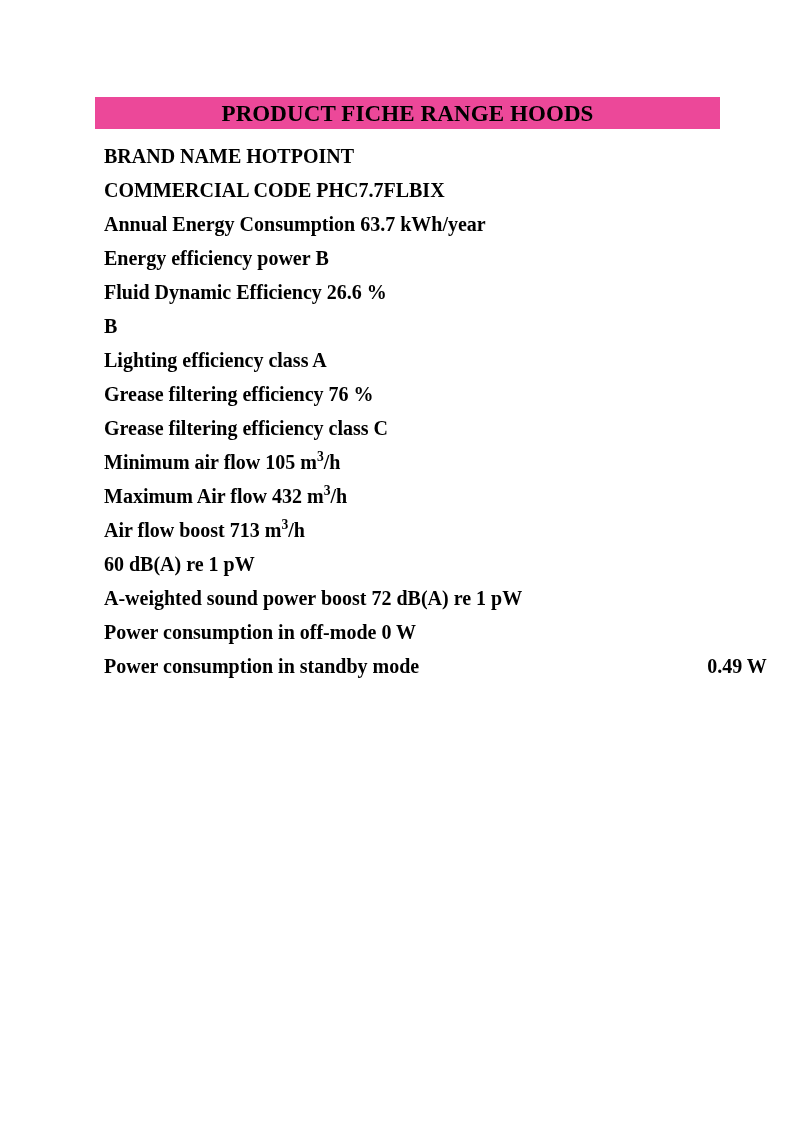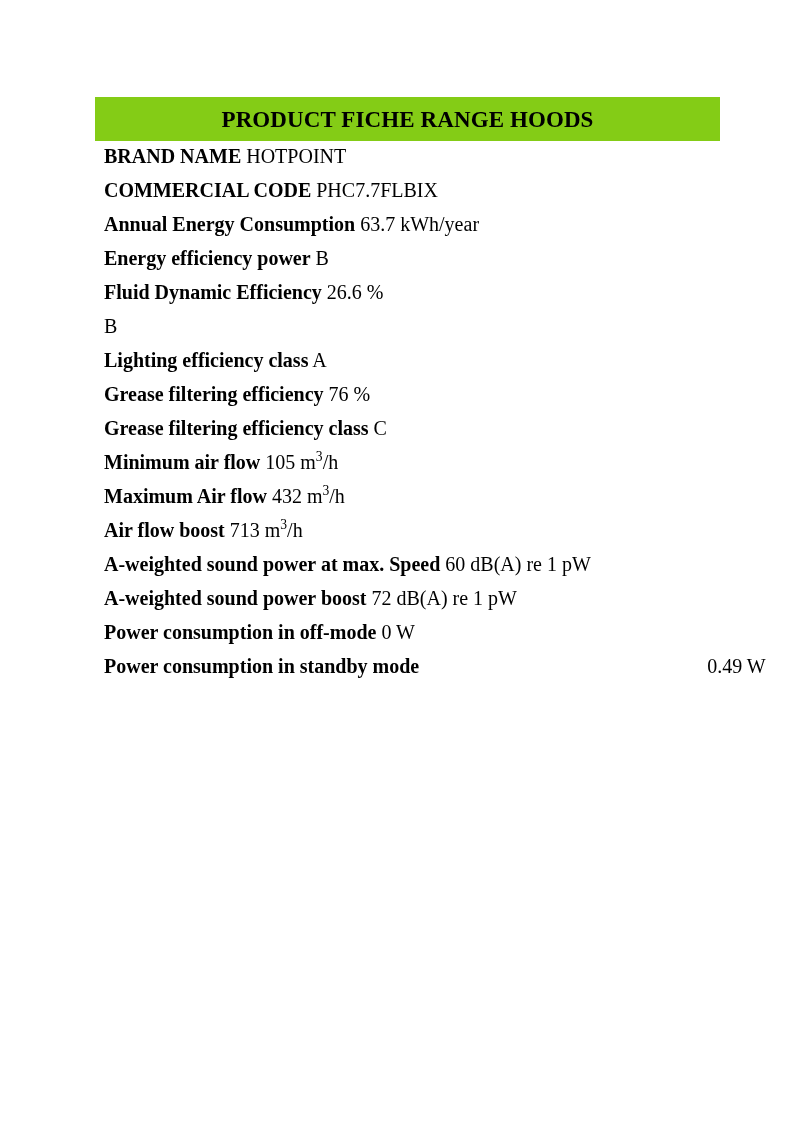--- a/index.html
+++ b/index.html
@@ -18,22 +18,22 @@
   .page {
     position: absolute;
     inset: 0;
     background: #ffffff;
   }
   .title-band {
     position: absolute;
     left: 95px;
     top: 97px;
     width: 625px;
-    height: 44px;
-    background: #84cc16;
+    height: 32px;
+    background: #ec4899;
     display: flex;
     align-items: center;
     justify-content: center;
     box-sizing: border-box;
   }
   .title-text {
     font-size: 23px;
     font-weight: bold;
     letter-spacing: 0.1px;
     line-height: 1;
@@ -50,21 +50,21 @@
     font-size: 20px;
     line-height: 20px;
     white-space: nowrap;
     display: flex;
     align-items: flex-start;
   }
   .row-label {
     font-weight: bold;
   }
   .row-value {
-    font-weight: normal;
+    font-weight: bold;
   }
   .row-label + .row-value.spaced-inline::before {
     content: " ";
     white-space: pre;
   }
   .fiche-row.tab-row {
     display: block;
   }
   .fiche-row.tab-row .row-value {
     display: inline-block;
@@ -129,21 +129,20 @@
       </div>
       <div class="fiche-row">
         <span class="row-label">Maximum Air flow</span>
         <span class="row-value spaced-inline">432 m<sup>3</sup>/h</span>
       </div>
       <div class="fiche-row">
         <span class="row-label">Air flow boost</span>
         <span class="row-value spaced-inline">713 m<sup>3</sup>/h</span>
       </div>
       <div class="fiche-row">
-        <span class="row-label">A-weighted sound power at max. Speed</span>
         <span class="row-value spaced-inline">60 dB(A) re 1 pW</span>
       </div>
       <div class="fiche-row">
         <span class="row-label">A-weighted sound power boost</span>
         <span class="row-value spaced-inline">72 dB(A) re 1 pW</span>
       </div>
       <div class="fiche-row">
         <span class="row-label">Power consumption in off-mode</span>
         <span class="row-value spaced-inline">0 W</span>
       </div>

